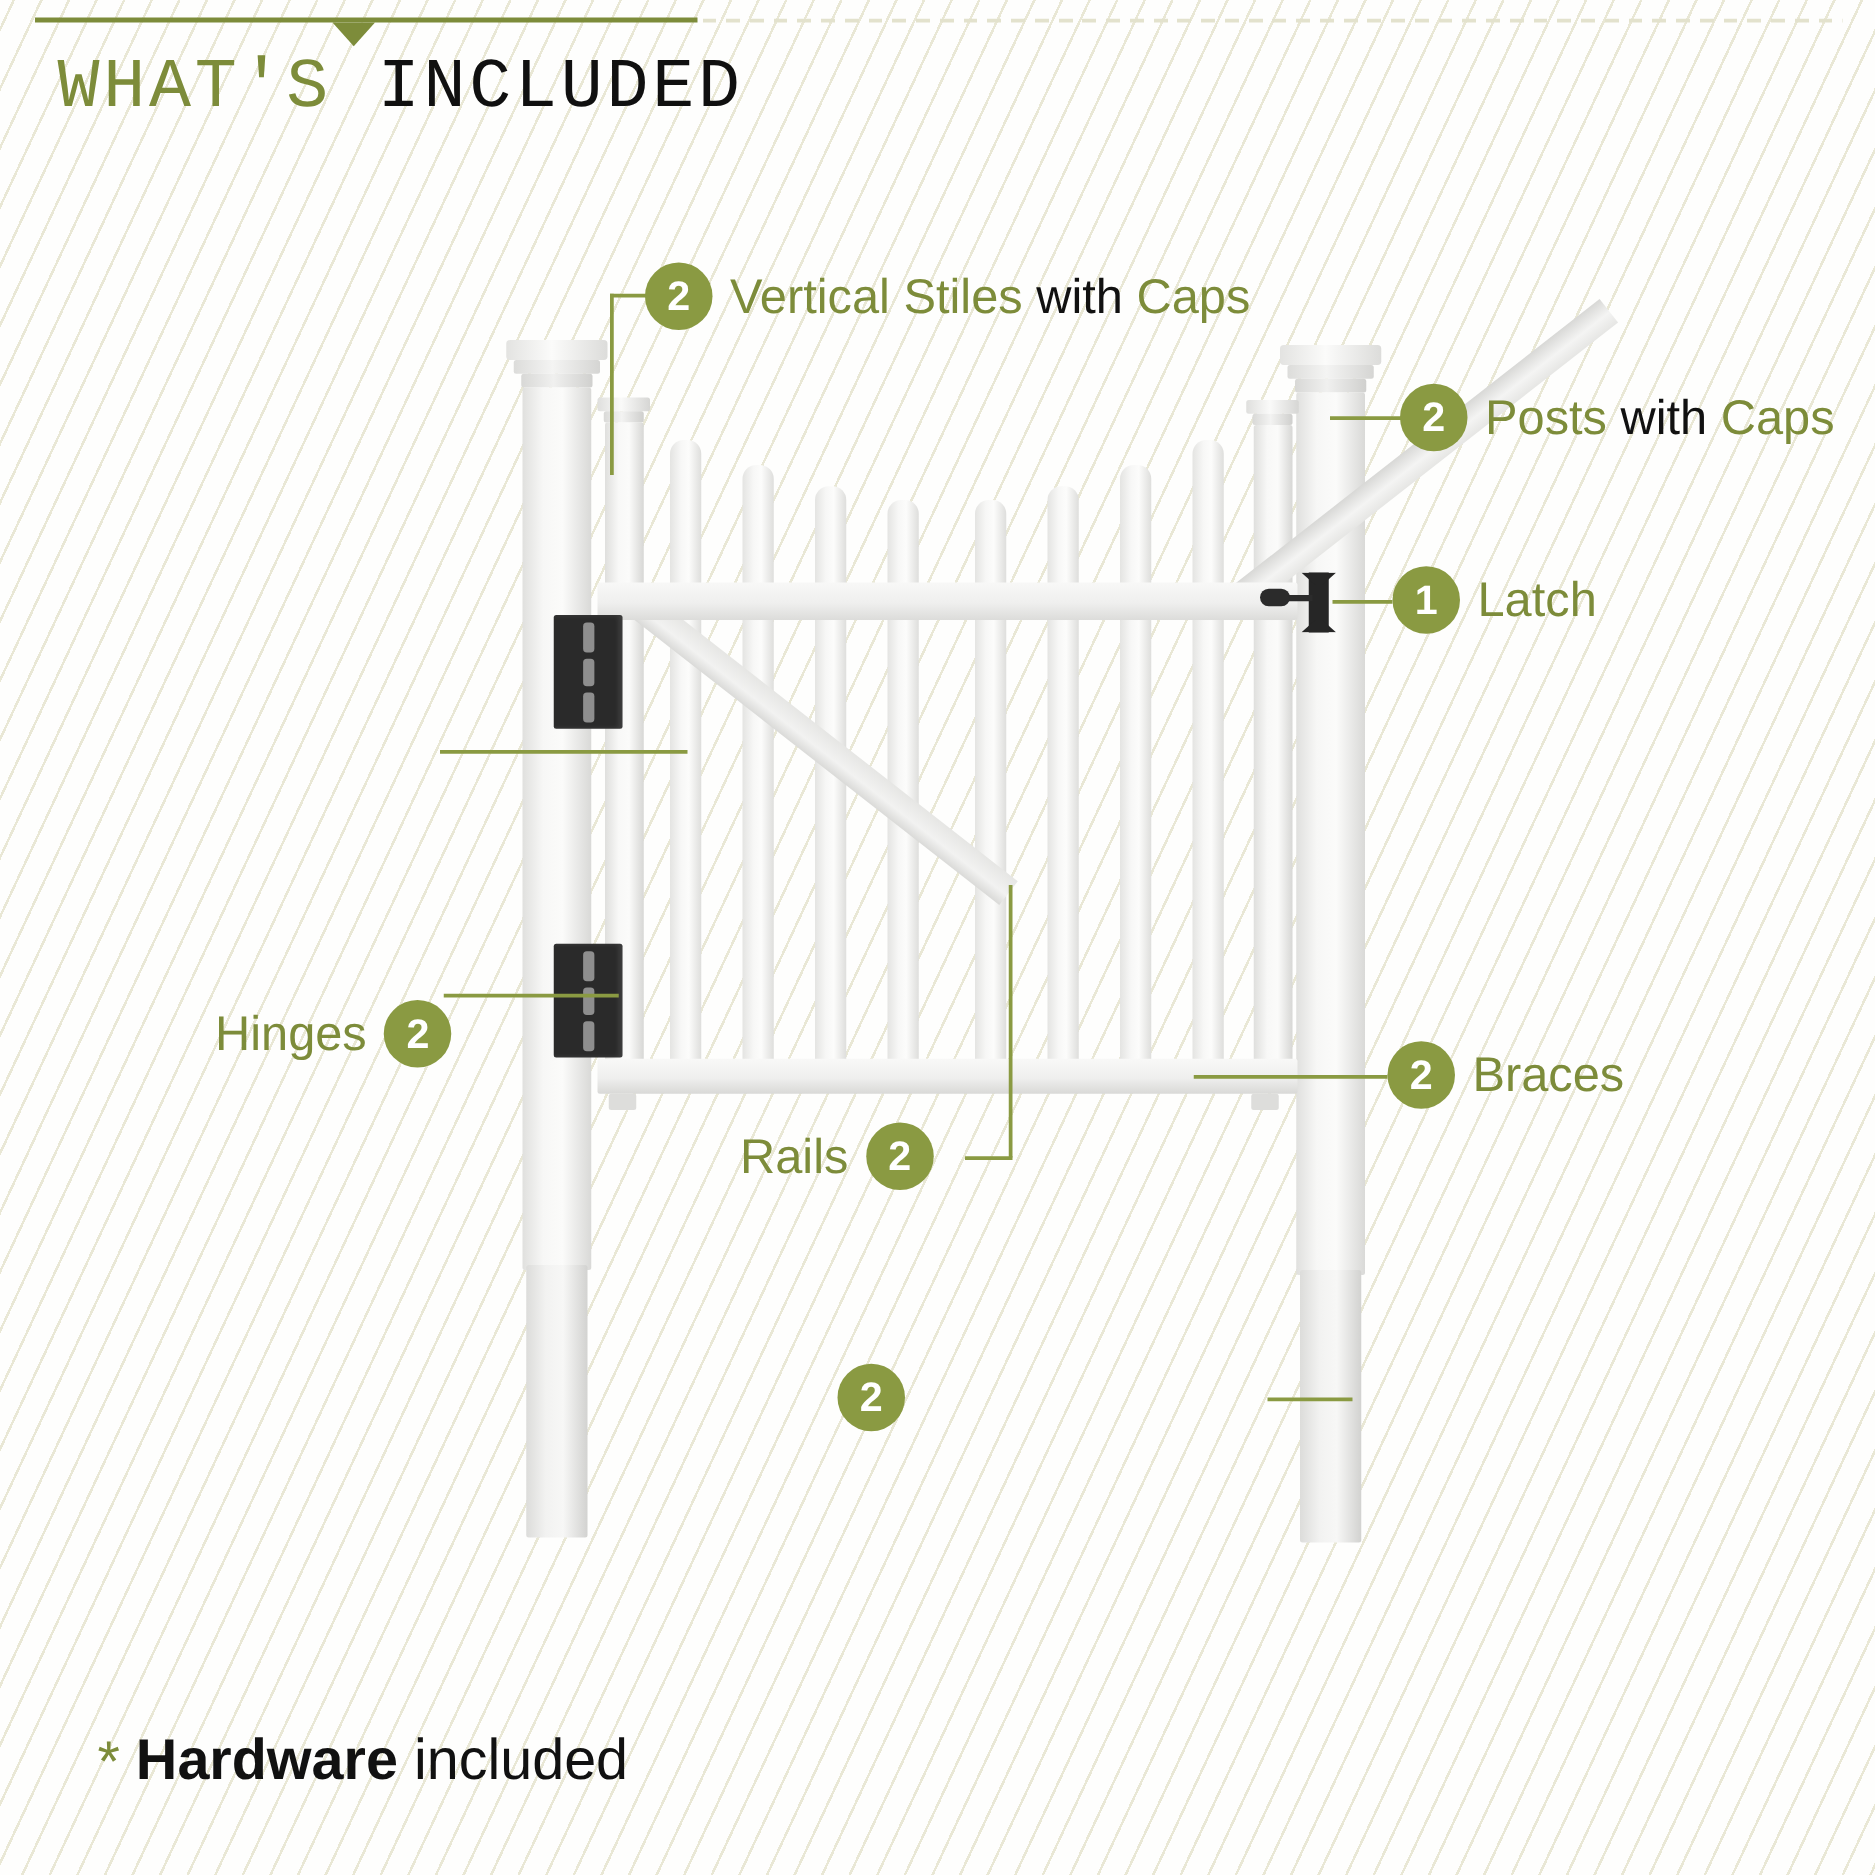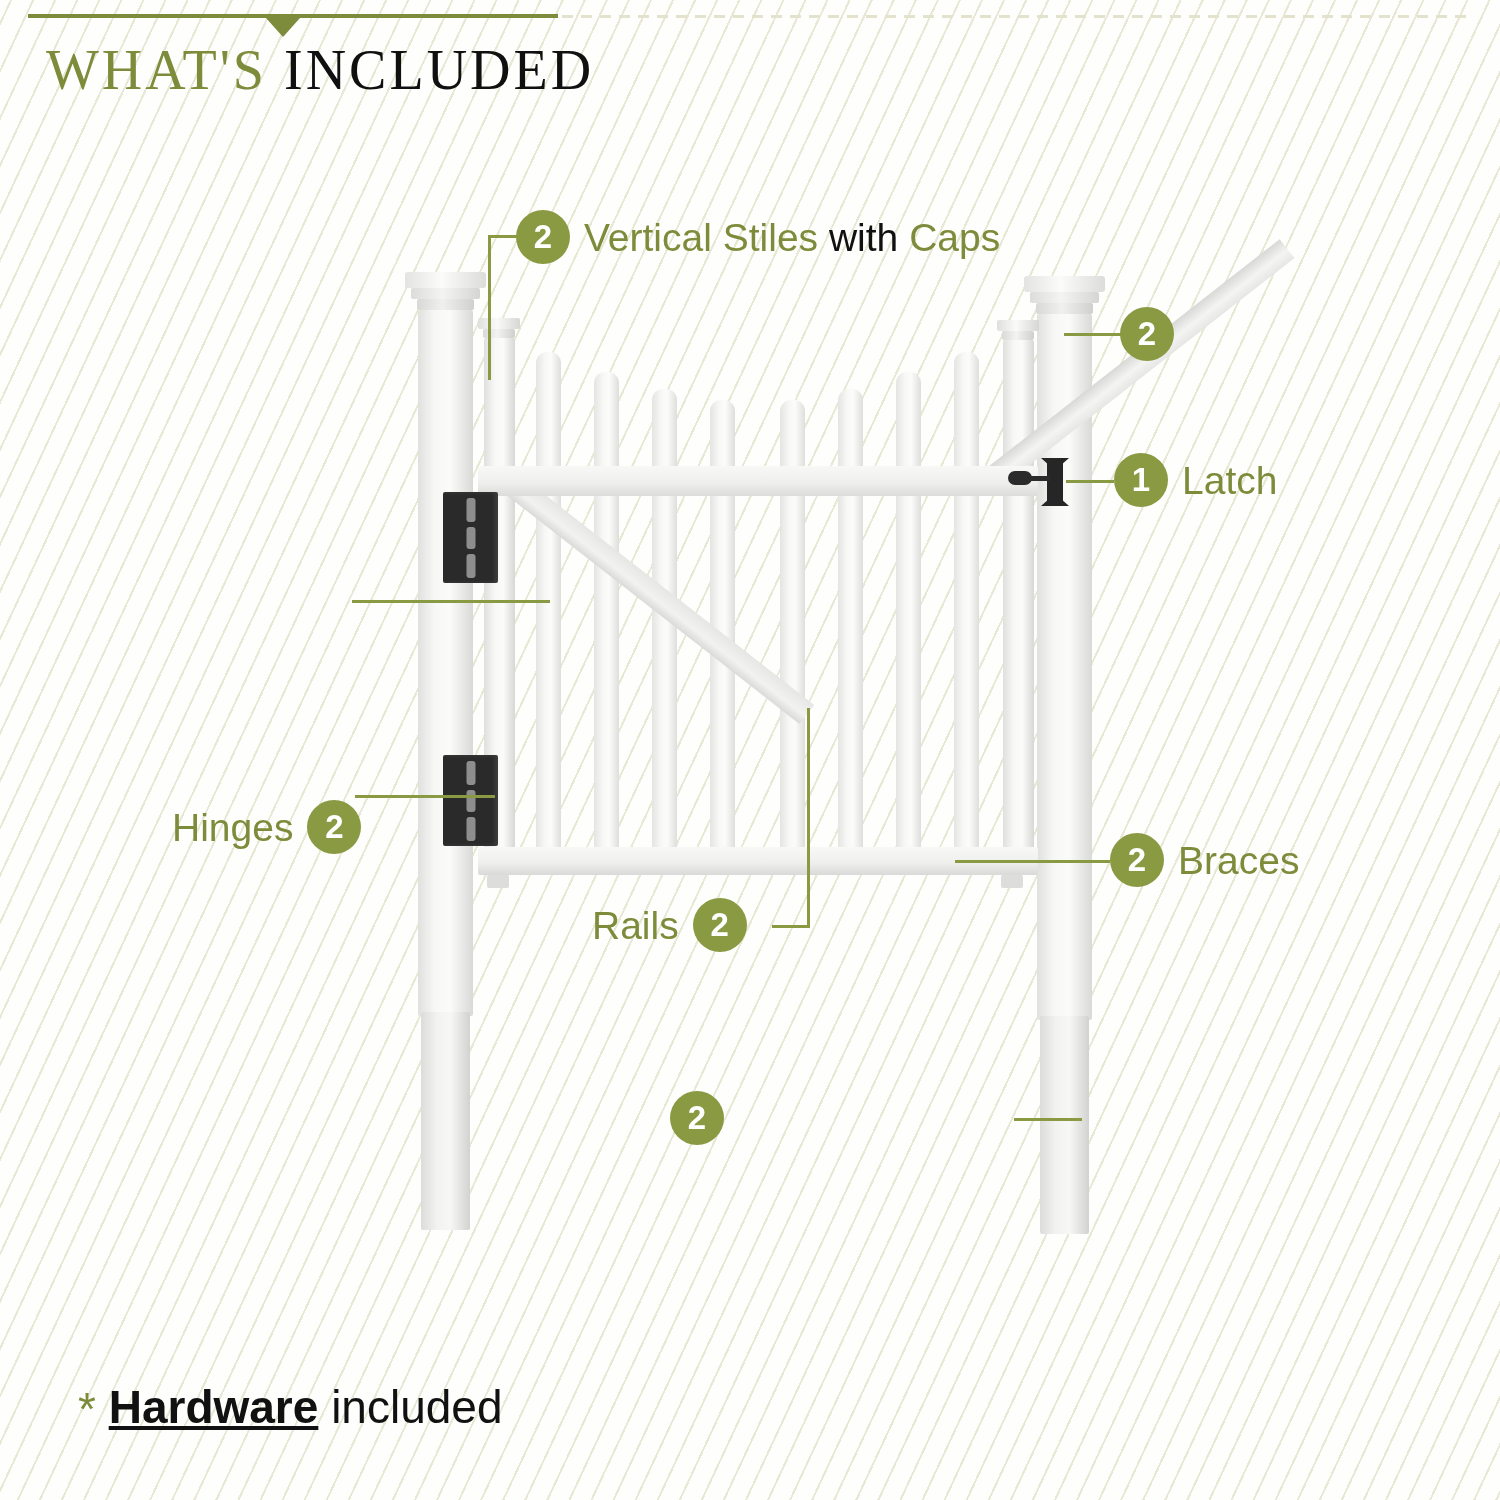--- a/index.html
+++ b/index.html
@@ -57,21 +57,21 @@
     width: 0;
     height: 0;
     border-left: 17px solid transparent;
     border-right: 17px solid transparent;
     border-top: 19px solid #7d8c3a;
   }
   #page-title {
     position: absolute;
     left: 46px;
     top: 38px;
-    font-family: Liberation Serif, serif;
+    font-family: Liberation Mono, monospace;
     font-size: 56px;
     letter-spacing: 3px;
     white-space: nowrap;
     text-align: center;
   }
   #page-title .g { color: #7d8c3a; }
   #page-title .k { color: #101010; }
 
   
   #footnote {
@@ -80,21 +80,21 @@
     top: 1380px;
     font-size: 46px;
     white-space: nowrap;
     color: #111111;
   }
   #footnote .star {
     color: #7d8c3a;
     font-size: 46px;
     vertical-align: -2px;
   }
-  #footnote .bold { font-weight: bold; text-decoration: underline; }
+  #footnote .bold { font-weight: bold; }
   #footnote .light { font-weight: normal; }
 
   
   .callout {
     position: absolute;
     display: flex;
     align-items: center;
     white-space: nowrap;
   }
   .badge {
@@ -278,20 +278,25 @@
     <div class="badge gap-l">2</div>
     <div class="ltext">
       <span>Vertical Stiles</span>
       <span class="k">with</span>
       <span>Caps</span>
     </div>
   </div>
 
   <div class="callout" style="left:1120px; top:307px;">
     <div class="badge gap-l">2</div>
+    <div class="ltext">
+      <span>Posts</span>
+      <span class="k">with</span>
+      <span>Caps</span>
+    </div>
   </div>
 
   <div class="callout" style="left:1114px; top:453px;">
     <div class="badge gap-l">1</div>
     <div class="ltext">Latch</div>
   </div>
 
 
   <div class="callout" style="left:172px; top:800px;">
     <div class="ltext gap-l">Hinges</div>

